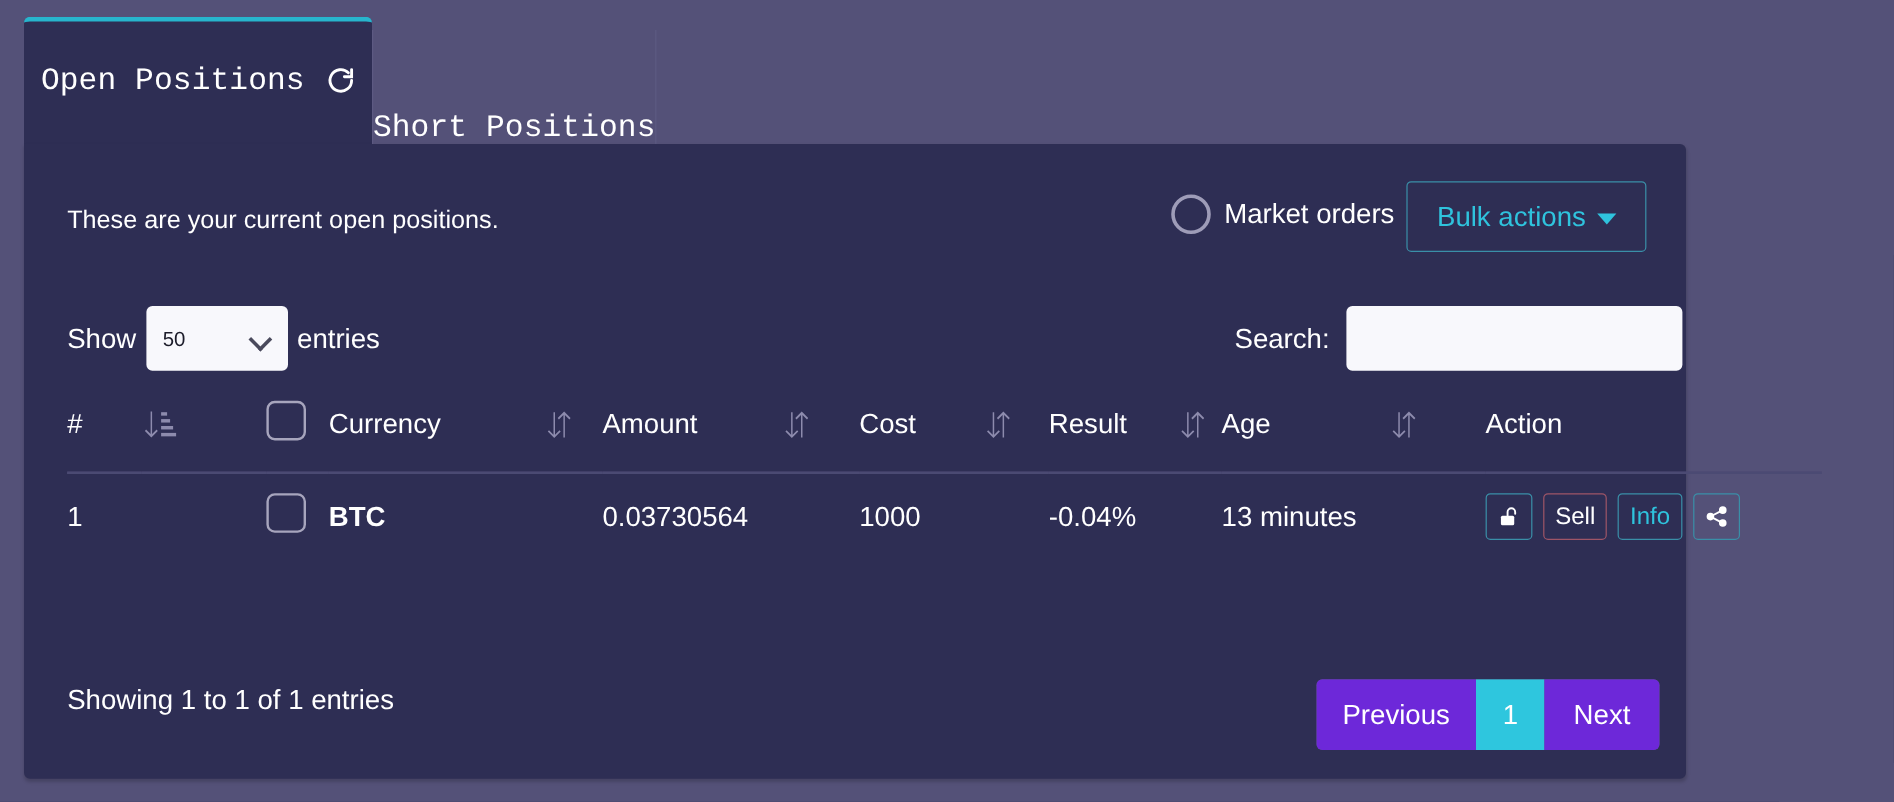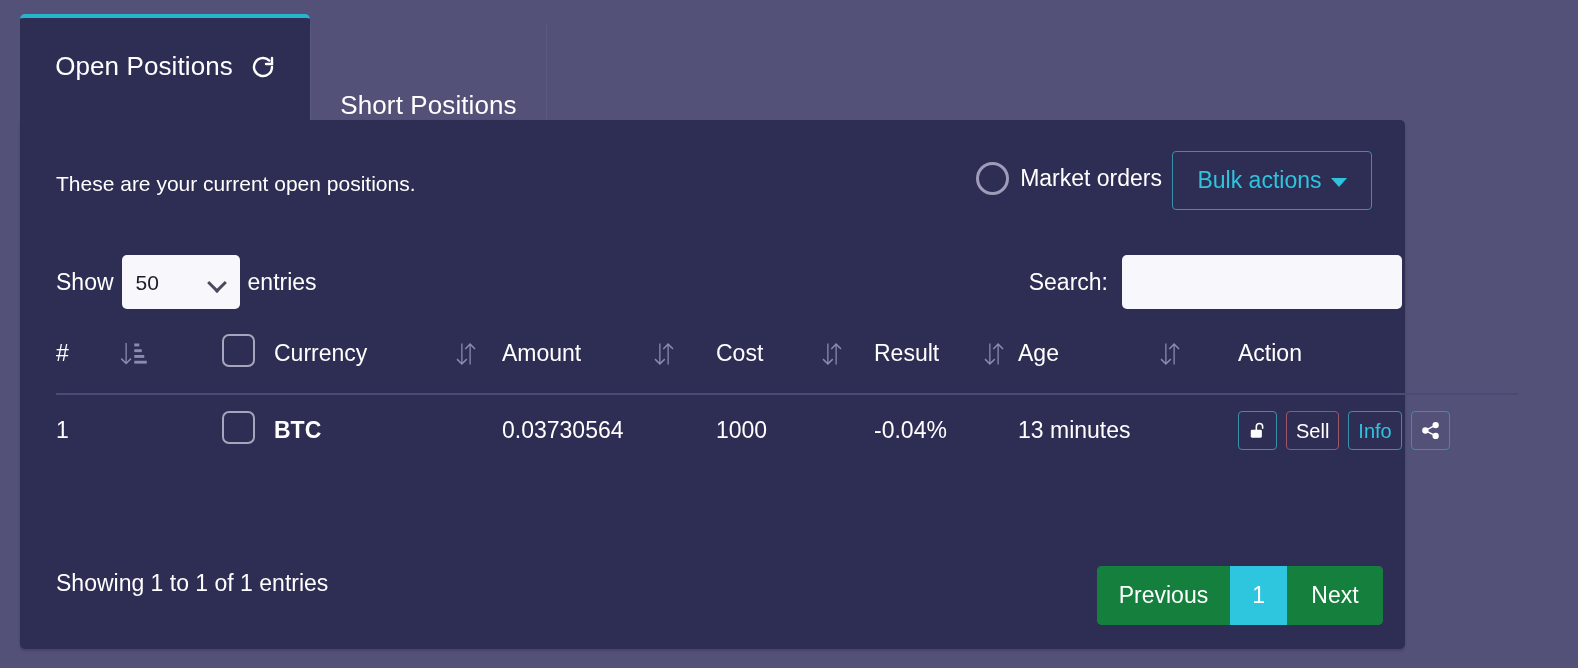--- a/index.html
+++ b/index.html
@@ -52,21 +52,21 @@
     padding-bottom: 6px;
   }
   .tab.inactive {
     width: 237px;
     height: 96px;
     background: transparent;
     border-right: 1px solid #5d5a82;
     border-left: 1px solid #5d5a82;
   }
   .tab.inactive:first-of-type { border-left: none; }
-  .tab-label { pointer-events: none; }
+  .tab-label { pointer-events: none; font-family: Liberation Mono, monospace; }
   .refresh-icon {
     display: inline-block;
     width: 24px; height: 24px;
     line-height: 0;
   }
   .refresh-icon svg { display:block; }
 
   
   .panel {
     position: absolute;
@@ -135,21 +135,21 @@
     gap: 8px;
     color: #ffffff;
     font-size: 23px;
   }
   .length-select {
     width: 118px; height: 54px;
     background: #f8f8fc;
     border: none;
     border-radius: 5px;
     color: #1c1c2a;
-    font-size: 21px;
+    font-size: 17px;
     font-family: "Liberation Sans", sans-serif;
     padding: 0 14px;
     appearance: none;
     -webkit-appearance: none;
     cursor: pointer;
     position: relative;
   }
   .select-holder { position: relative; display:inline-block; }
   .select-chevron {
     position: absolute;
@@ -282,21 +282,21 @@
     background: #5b5880;
   }
   .page-btn {
     min-width: 96px;
     padding: 0 22px;
     display: flex;
     align-items: center;
     justify-content: center;
     color: #ffffff;
     font-size: 23px;
-    background: #15803d;
+    background: #6d28d9;
     cursor: pointer;
     user-select: none;
   }
   .page-btn.active { background: #2ec6de; min-width: 56px; }
 </style>
 </head>
 <body>
 
 <div id="app">
 

